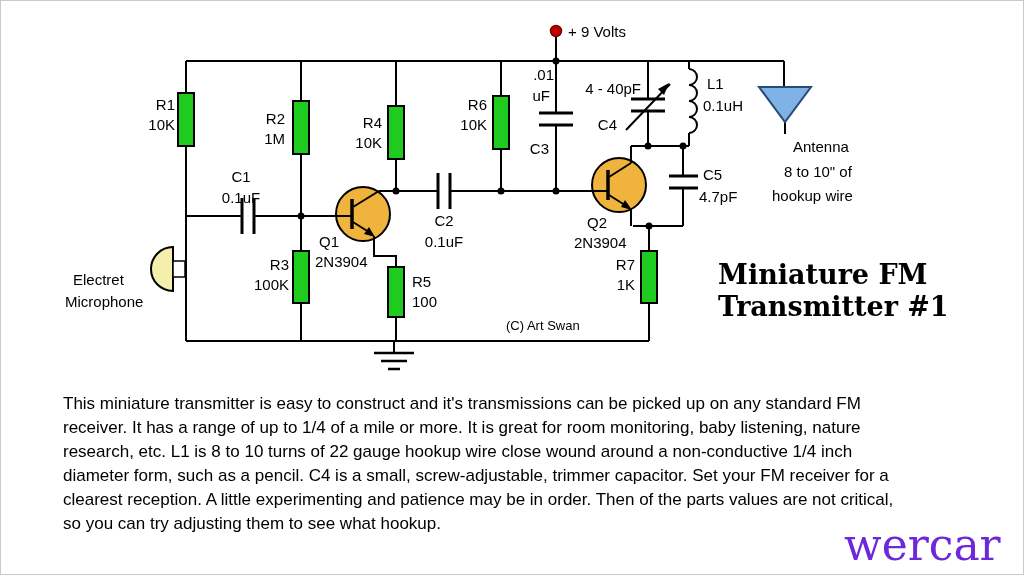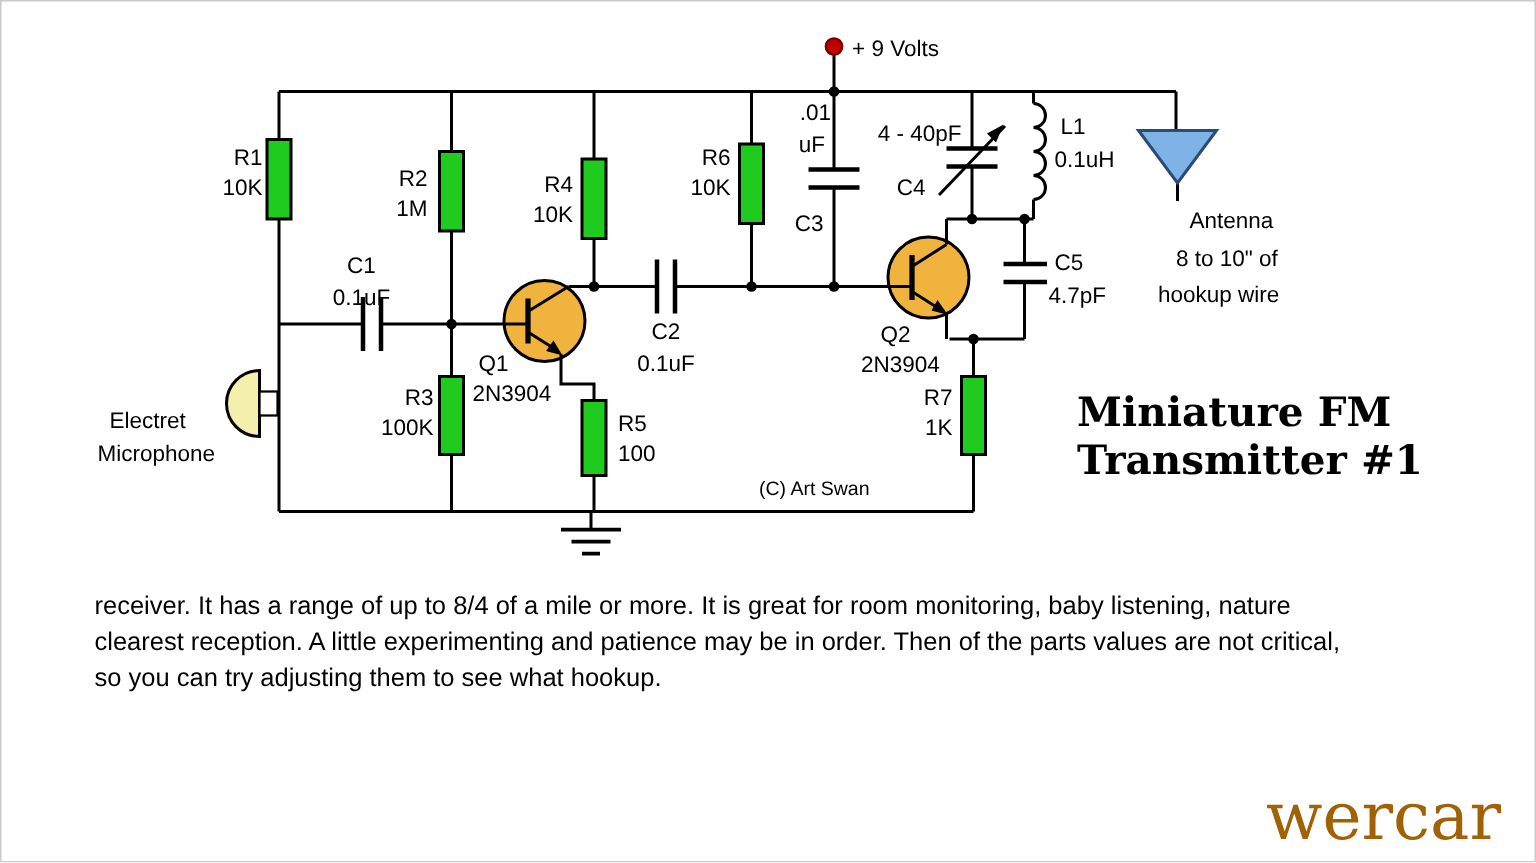--- a/index.html
+++ b/index.html
@@ -20,21 +20,21 @@
   .end{text-anchor:end;}
   .mid{text-anchor:middle;}
   .title-text{font-family:"DejaVu Serif","Liberation Serif",serif;font-size:27px;font-weight:bold;fill:#000;}
   .description{
     position:absolute;left:62px;top:391px;color:#000;
     font-size:17px;line-height:24px;white-space:nowrap;
   }
   .watermark{
     position:absolute;left:843px;top:522px;
     font-family:"DejaVu Serif","Liberation Serif",serif;
-    font-size:44px;color:#a16207;line-height:44px;
+    font-size:44px;color:#6d28d9;line-height:44px;
   }
 </style>
 </head>
 <body>
 
 <div class="page">
 
   <svg width="1024" height="390" viewBox="0 0 1024 390">
 
     <g>
@@ -179,20 +179,23 @@
     <text class="lbl-sm" x="505" y="329">(C) Art Swan</text>
 
     <g>
       <text class="title-text" x="717" y="283">Miniature FM</text>
       <text class="title-text" x="717" y="315">Transmitter #1</text>
     </g>
 
   </svg>
 
   <div class="description">
-    <div>receiver. It has a range of up to 8/4 of a mile or more. It is great for room monitoring, baby listening, nature</div>
+    <div>This miniature transmitter is easy to construct and it's transmissions can be picked up on any standard FM</div>
+    <div>receiver. It has a range of up to 1/4 of a mile or more. It is great for room monitoring, baby listening, nature</div>
+    <div>research, etc. L1 is 8 to 10 turns of 22 gauge hookup wire close wound around a non-conductive 1/4 inch</div>
+    <div>diameter form, such as a pencil. C4 is a small, screw-adjustable, trimmer capacitor. Set your FM receiver for a</div>
     <div>clearest reception. A little experimenting and patience may be in order. Then of the parts values are not critical,</div>
     <div>so you can try adjusting them to see what hookup.</div>
   </div>
 
   <div class="watermark">wercar</div>
 
 </div>
 
 </body></html>

